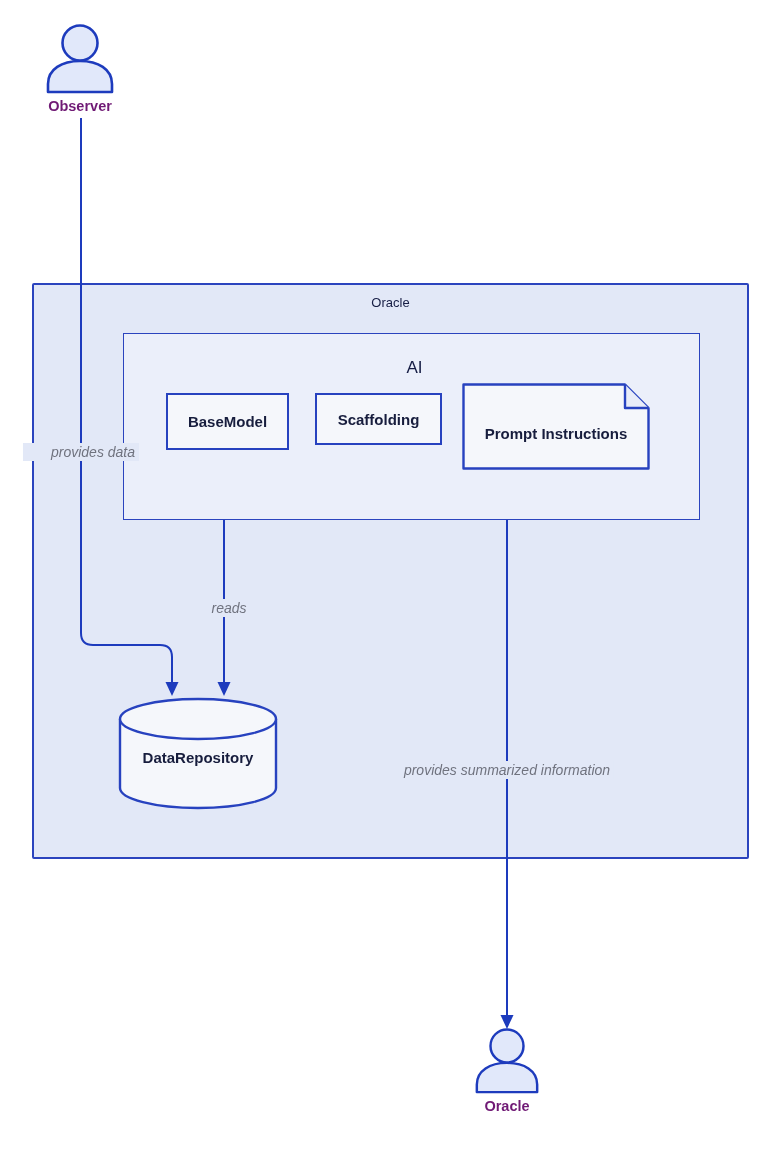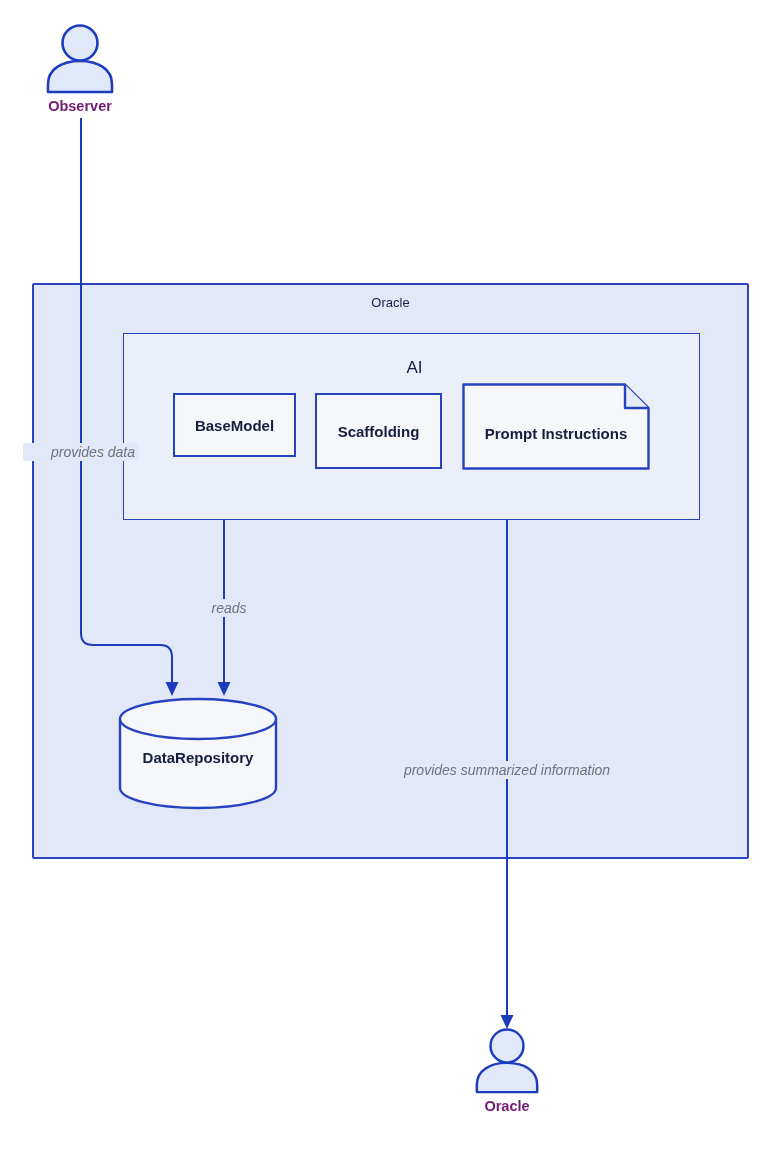--- a/index.html
+++ b/index.html
@@ -29,22 +29,22 @@
     text-align:center;font-size:17px;color:#161d44;z-index:2;margin-top:16px;
   }
   
   .node-rect{
     position:absolute;box-sizing:border-box;
     background:#f5f7fb;border:2px solid #2742bf;
     display:flex;align-items:center;justify-content:center;
     font-weight:bold;font-size:15px;color:#171d3d;z-index:4;
     text-align:center;
   }
-  #node-basemodel{left:173px;top:393px;width:123px;height:64px;}
-  #node-scaffolding{left:315px;top:393px;width:127px;height:76px;}
+  #node-basemodel{left:166px;top:393px;width:123px;height:57px;}
+  #node-scaffolding{left:315px;top:393px;width:127px;height:52px;}
   
   #node-prompt{
     position:absolute;left:462px;top:383px;width:188px;height:100px;z-index:4;
   }
   #node-prompt .doc-label{
     position:absolute;left:0;top:0;width:100%;height:100%;
     display:flex;align-items:center;justify-content:center;
     font-weight:bold;font-size:15px;color:#171d3d;
   }
   

